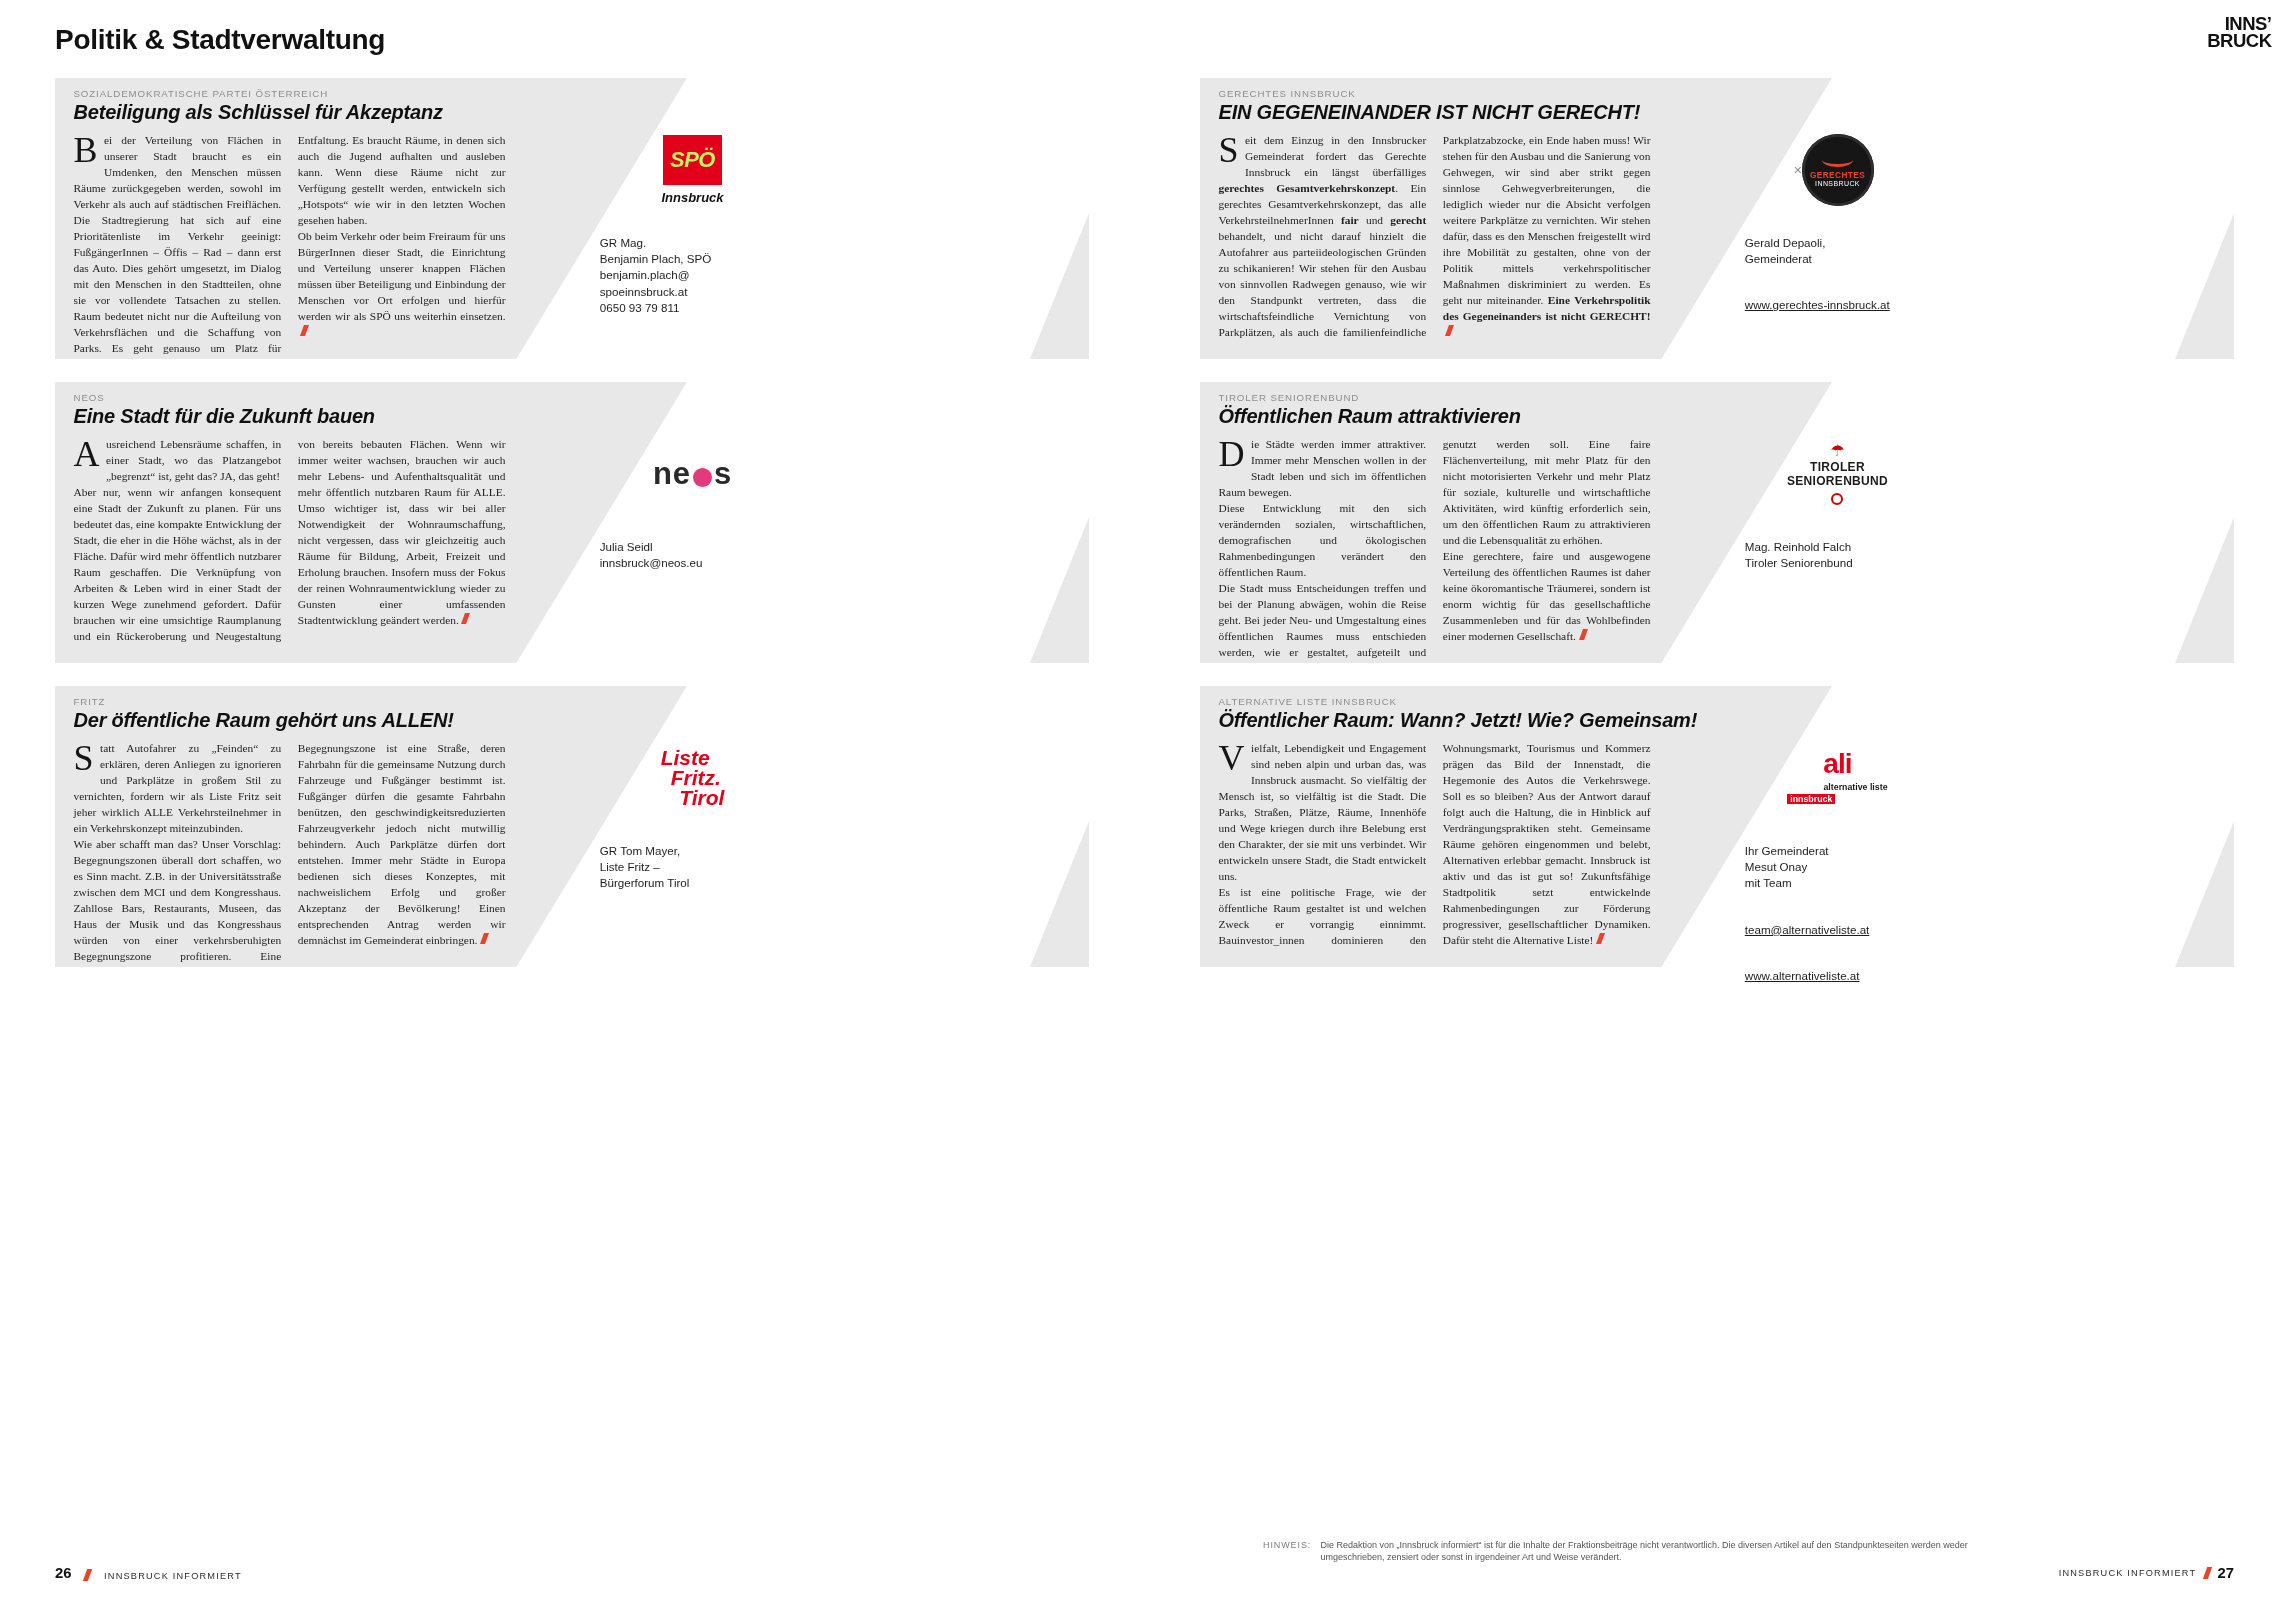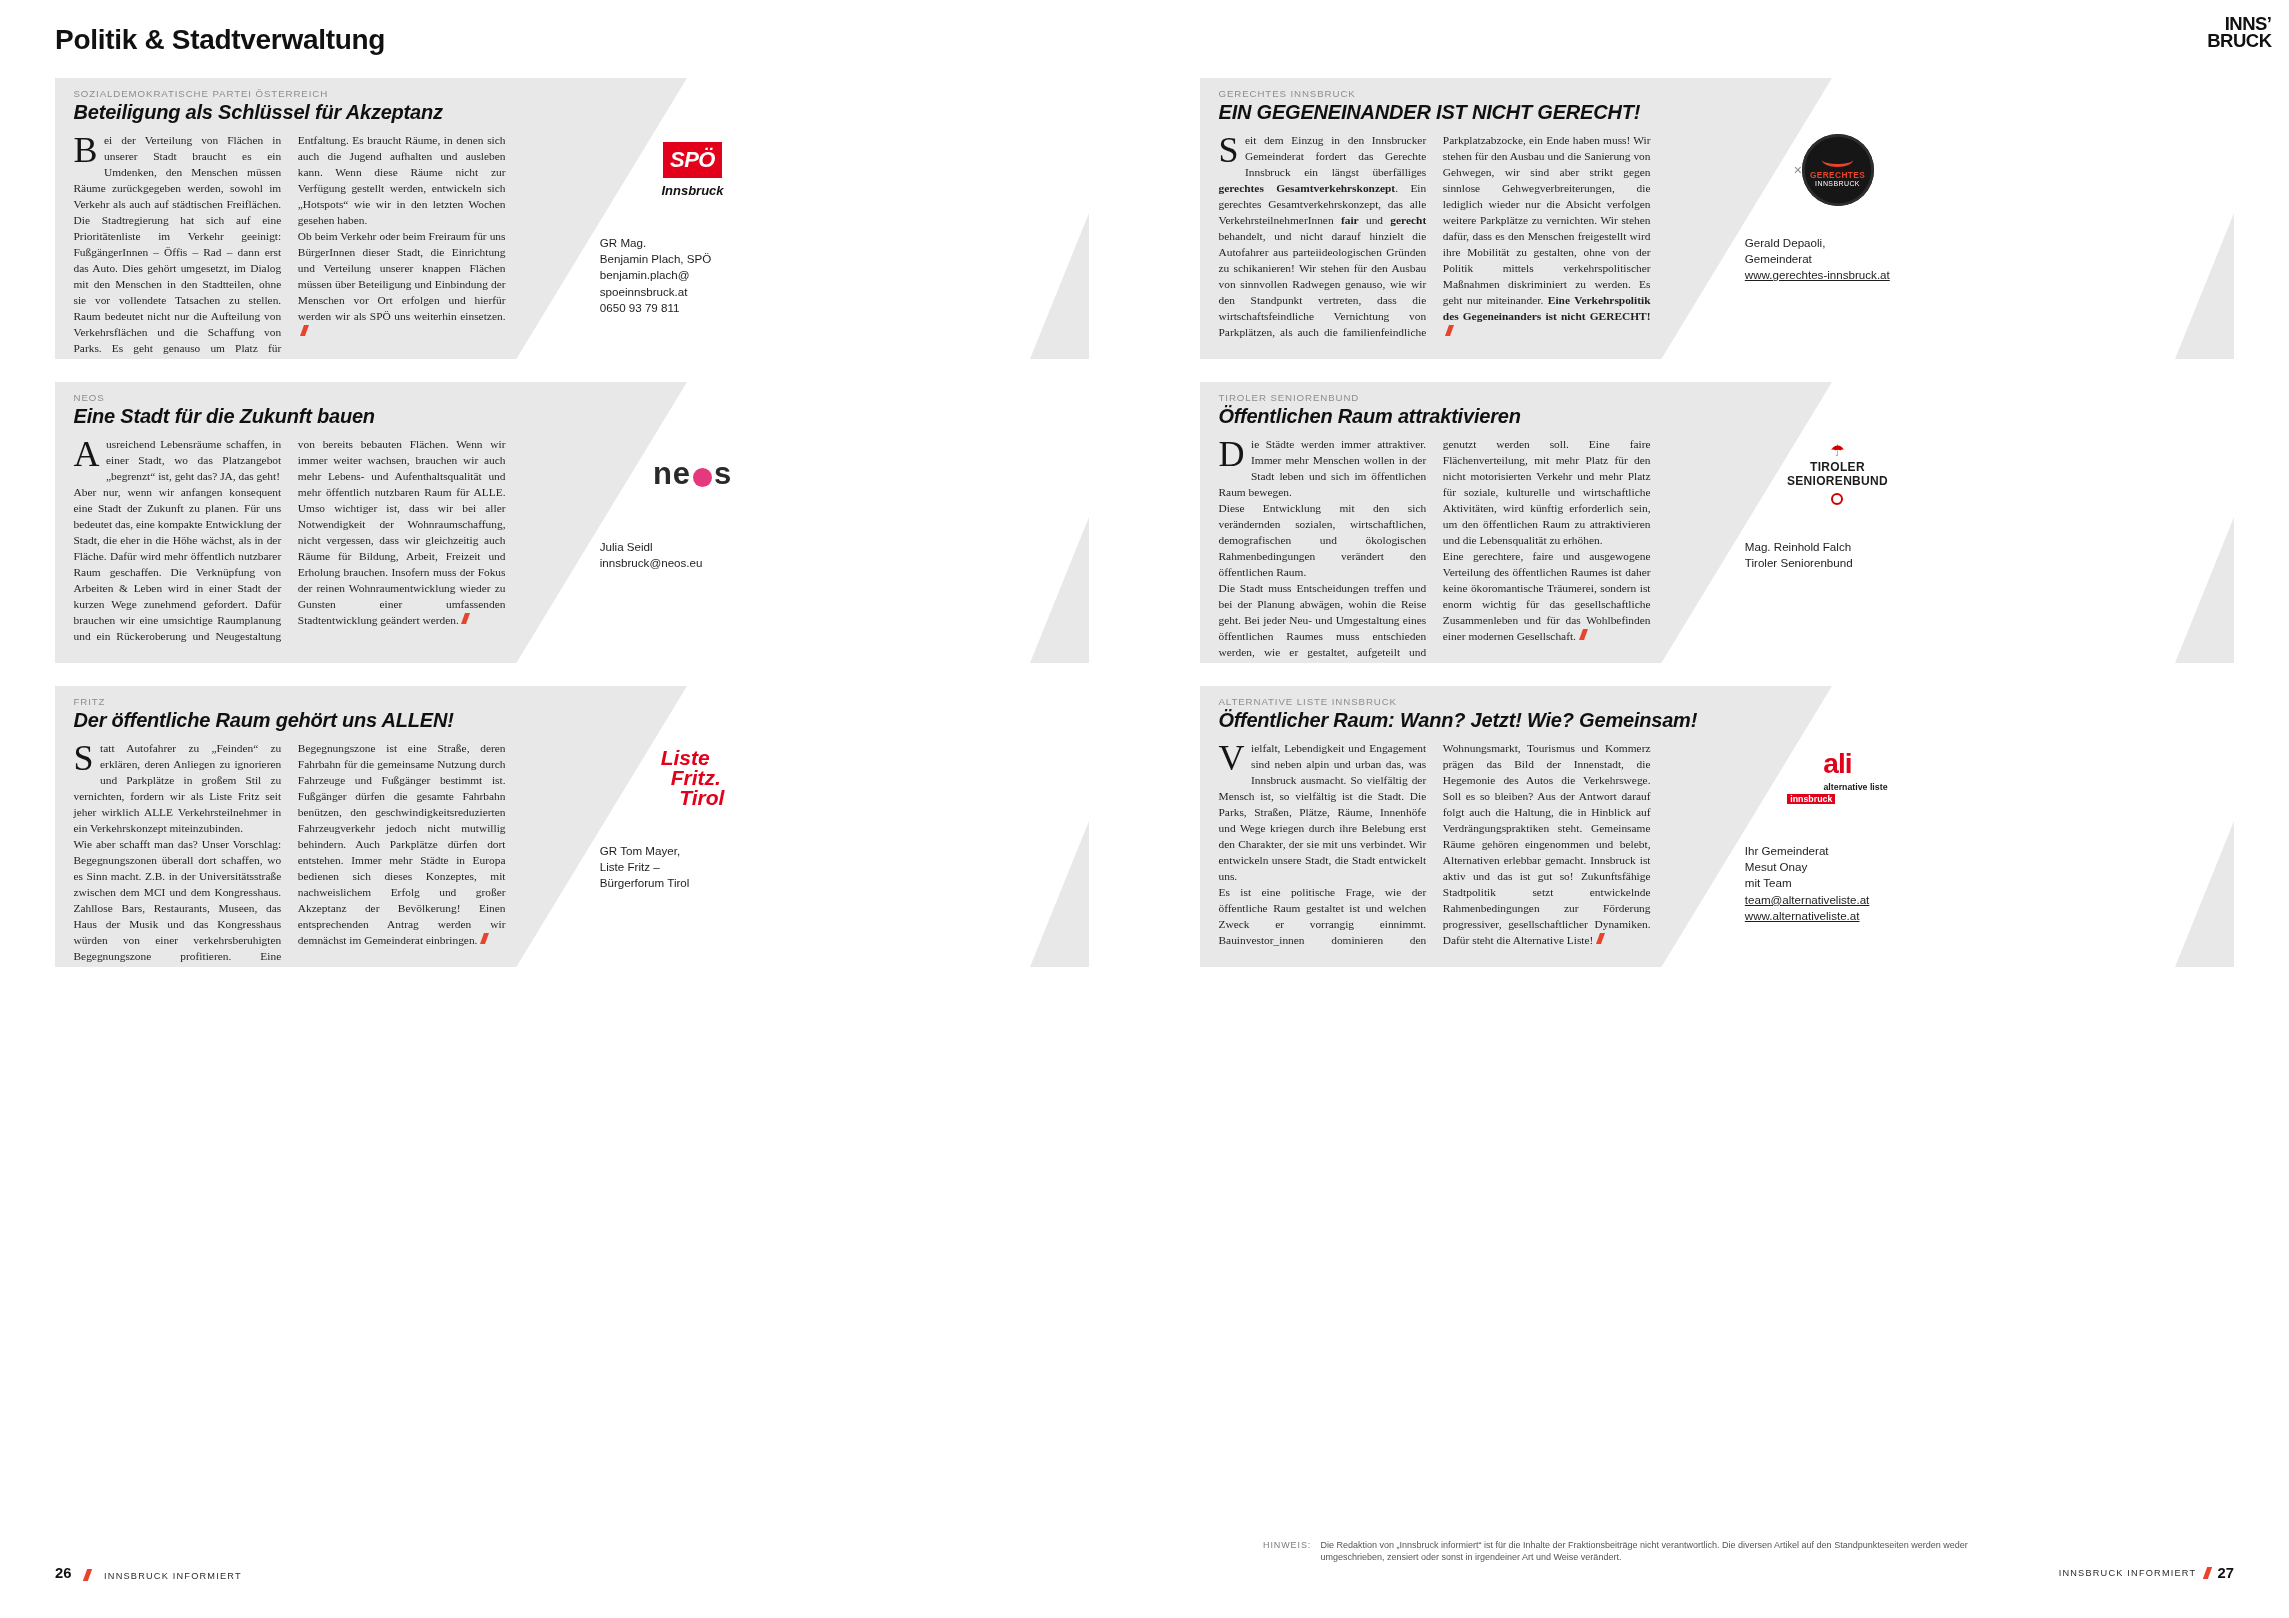--- a/index.html
+++ b/index.html
@@ -52,25 +52,25 @@
   }
   .endmark {
     display:inline-block; width:4.6px; height:11px; margin-left:4.6px;
     background:#e8432c; transform:skewX(-20deg);
   }
 
   
   .side { position:absolute; left:543px; top:46px; width:189px; }
   .logo { height:92px; display:flex; flex-direction:column; align-items:center; justify-content:center; }
   .lines { margin-top:18.5px; padding-left:1.8px; font-size:11.6px; line-height:16.4px; color:#1d1d1d; }
-  .lines .u { text-decoration:underline; }
+  .lines .u { text-decoration:underline;margin-top:30px; }
 
   
   .spo-box {
-    width:59px; height:36px; background:#e2001a; color:#ffffff;
+    width:59px; height:50px; background:#e2001a; color:#bef264;
     display:flex; align-items:center; justify-content:center;
     font-style:italic; font-weight:800; font-size:22px; letter-spacing:-0.5px;
   }
   .spo-sub { margin-top:5.5px; font-weight:700; font-style:italic; font-size:13px; color:#111; }
 
   
   .ger-circle {
     position:relative; width:72px; height:72px; border-radius:50%;
     background:#161616; box-shadow:inset 0 0 0 2.8px #2e2e2e;
     display:flex; flex-direction:column; align-items:center; justify-content:center;

